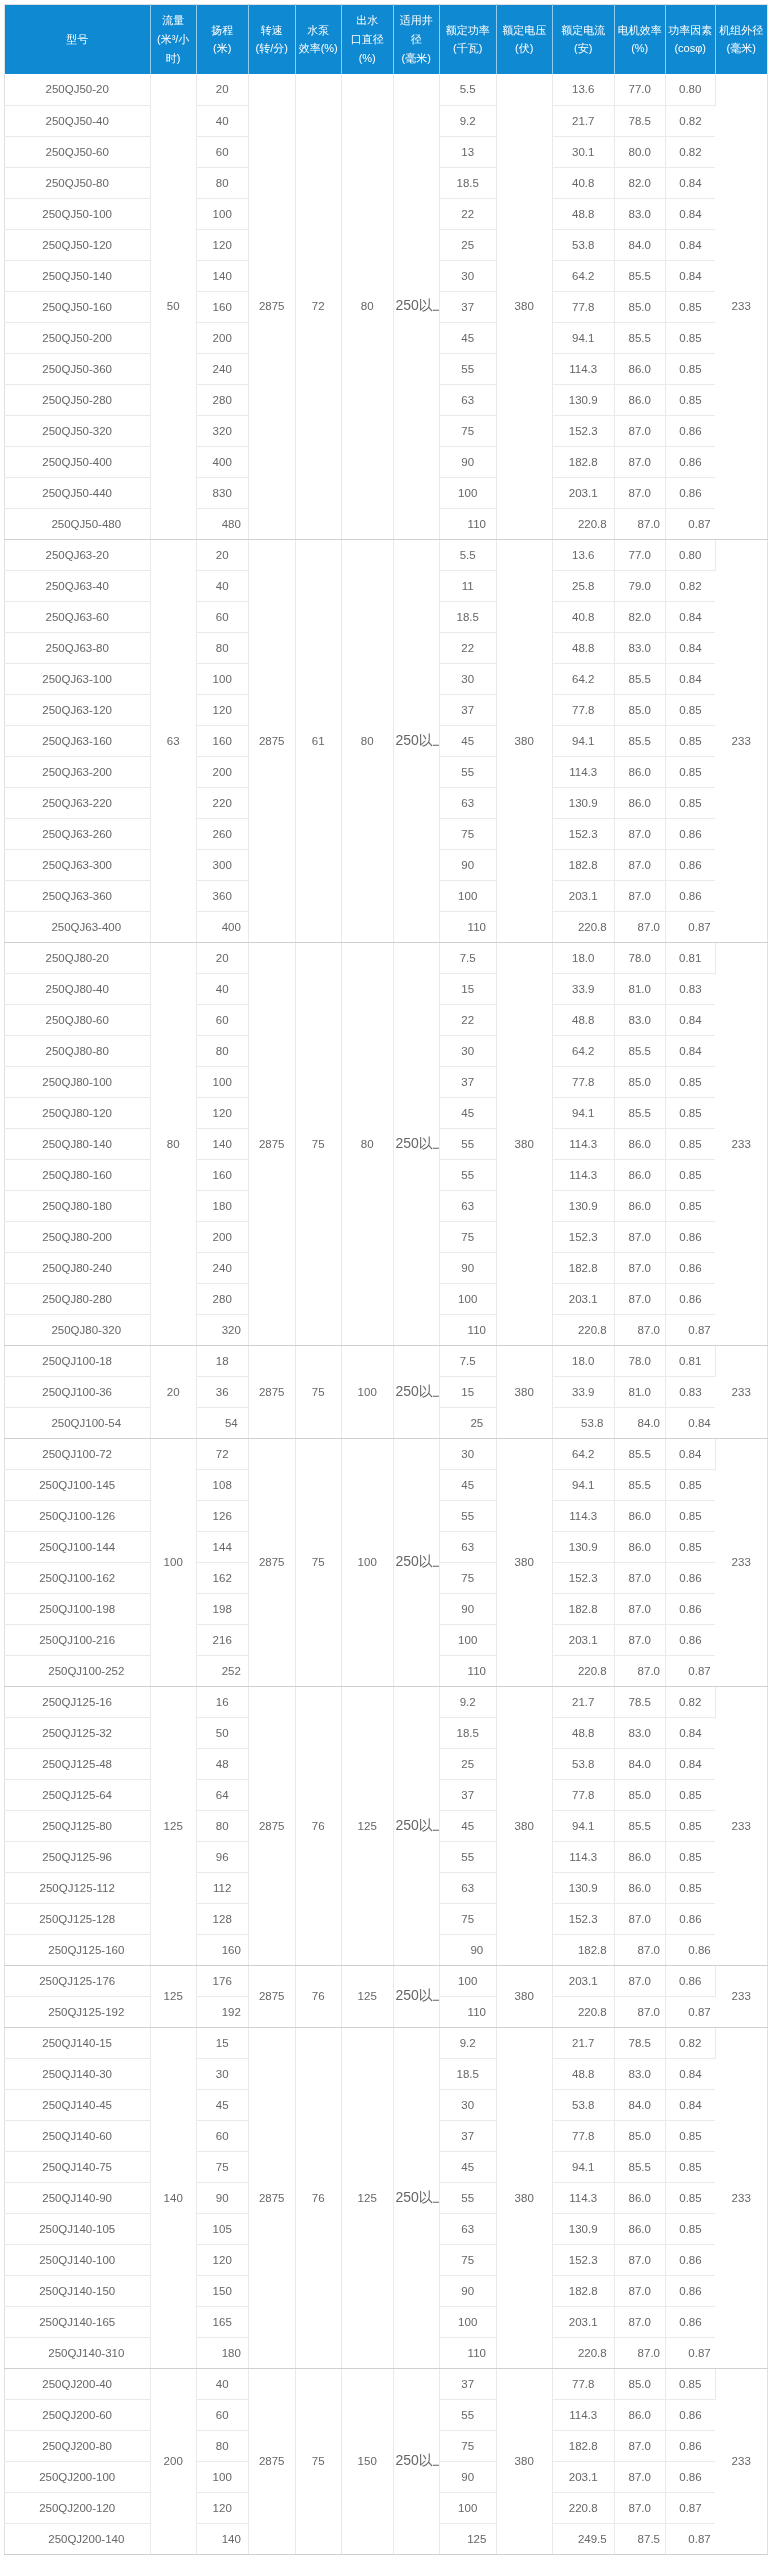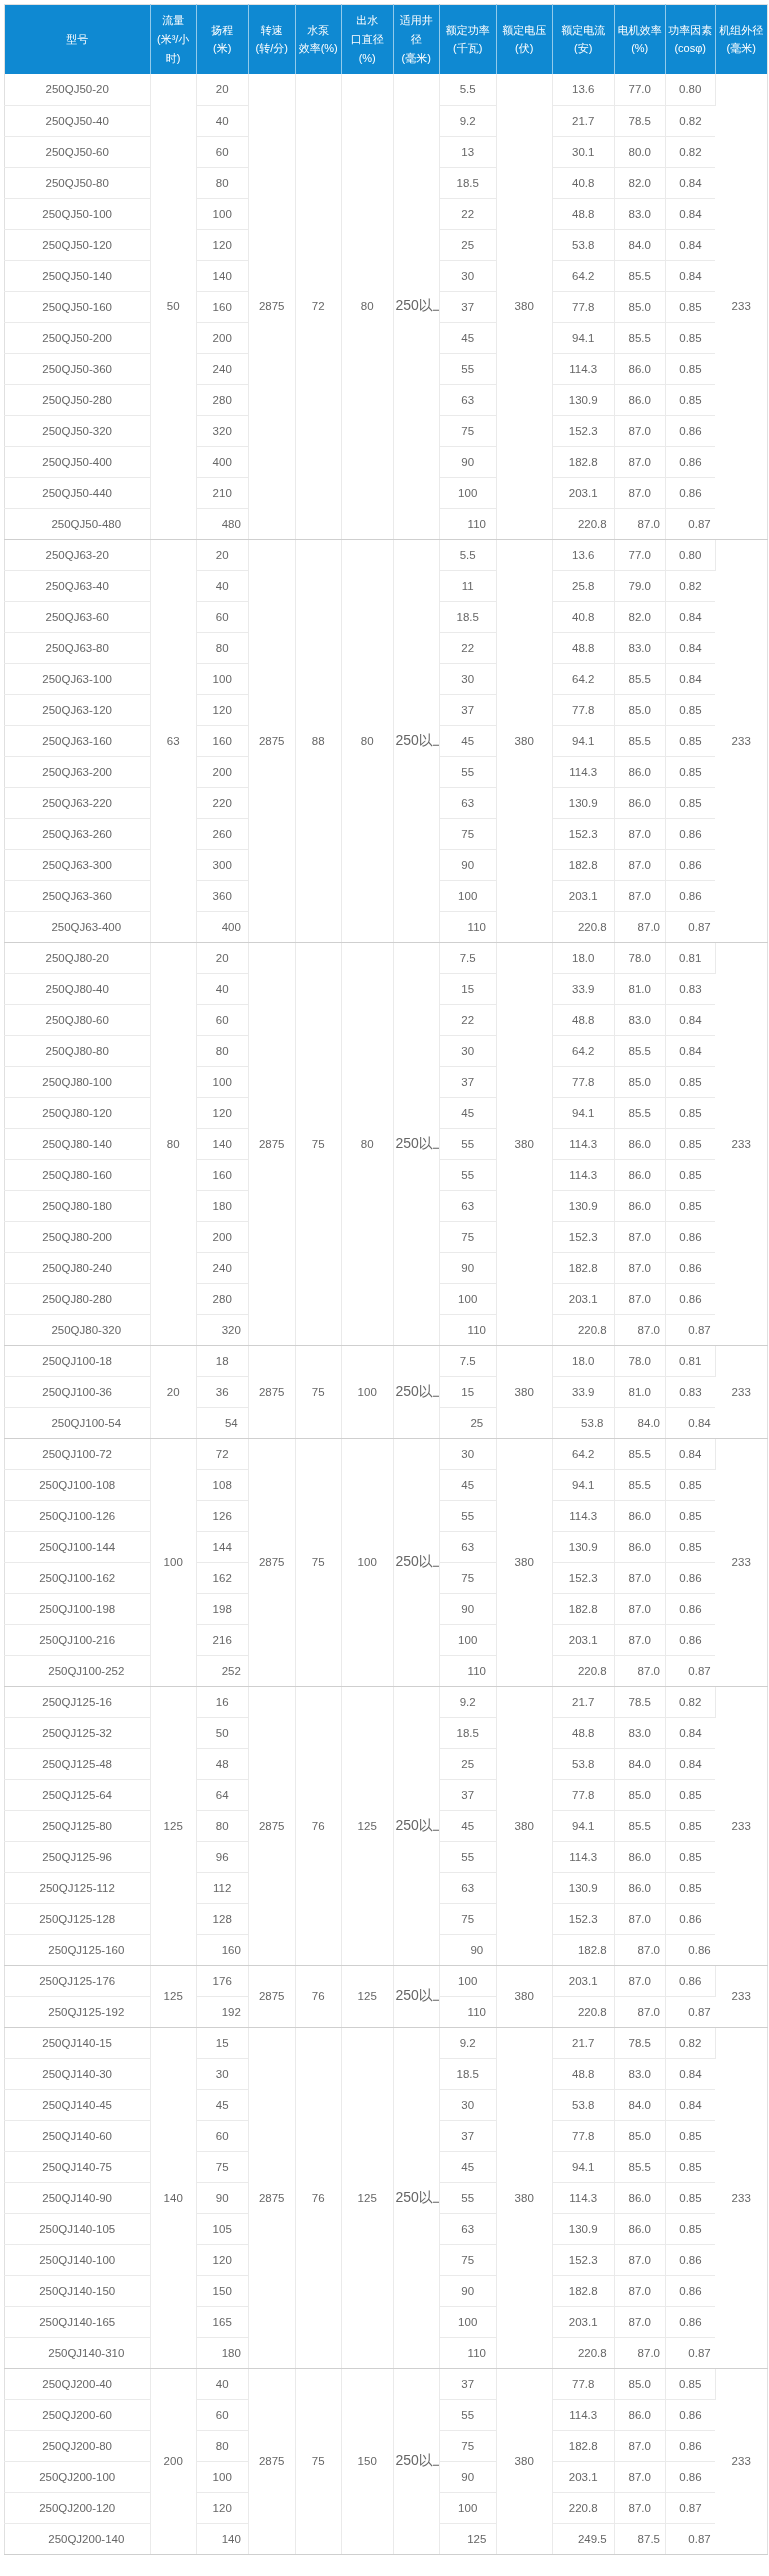--- a/index.html
+++ b/index.html
@@ -181,40 +181,40 @@
         <tr>
           <td>250QJ50-400</td>
           <td>400</td>
           <td>90</td>
           <td>182.8</td>
           <td>87.0</td>
           <td>0.86</td>
         </tr>
         <tr>
           <td>250QJ50-440</td>
-          <td>210</td>
+          <td>830</td>
           <td>100</td>
           <td>203.1</td>
           <td>87.0</td>
           <td>0.86</td>
         </tr>
         <tr class="group-end">
           <td>250QJ50-480</td>
           <td>480</td>
           <td>110</td>
           <td>220.8</td>
           <td>87.0</td>
           <td>0.87</td>
         </tr>
         <tr>
           <td>250QJ63-20</td>
           <td rowspan="13" class="merged">63</td>
           <td>20</td>
           <td rowspan="13" class="merged">2875</td>
-          <td rowspan="13" class="merged">88</td>
+          <td rowspan="13" class="merged">61</td>
           <td rowspan="13" class="merged">80</td>
           <td rowspan="13" class="merged well">250以上</td>
           <td>5.5</td>
           <td rowspan="13" class="merged">380</td>
           <td>13.6</td>
           <td>77.0</td>
           <td>0.80</td>
           <td rowspan="13" class="merged">233</td>
         </tr>
         <tr>
@@ -464,21 +464,21 @@
           <td rowspan="8" class="merged">100</td>
           <td rowspan="8" class="merged well">250以上</td>
           <td>30</td>
           <td rowspan="8" class="merged">380</td>
           <td>64.2</td>
           <td>85.5</td>
           <td>0.84</td>
           <td rowspan="8" class="merged">233</td>
         </tr>
         <tr>
-          <td>250QJ100-108</td>
+          <td>250QJ100-145</td>
           <td>108</td>
           <td>45</td>
           <td>94.1</td>
           <td>85.5</td>
           <td>0.85</td>
         </tr>
         <tr>
           <td>250QJ100-126</td>
           <td>126</td>
           <td>55</td>

